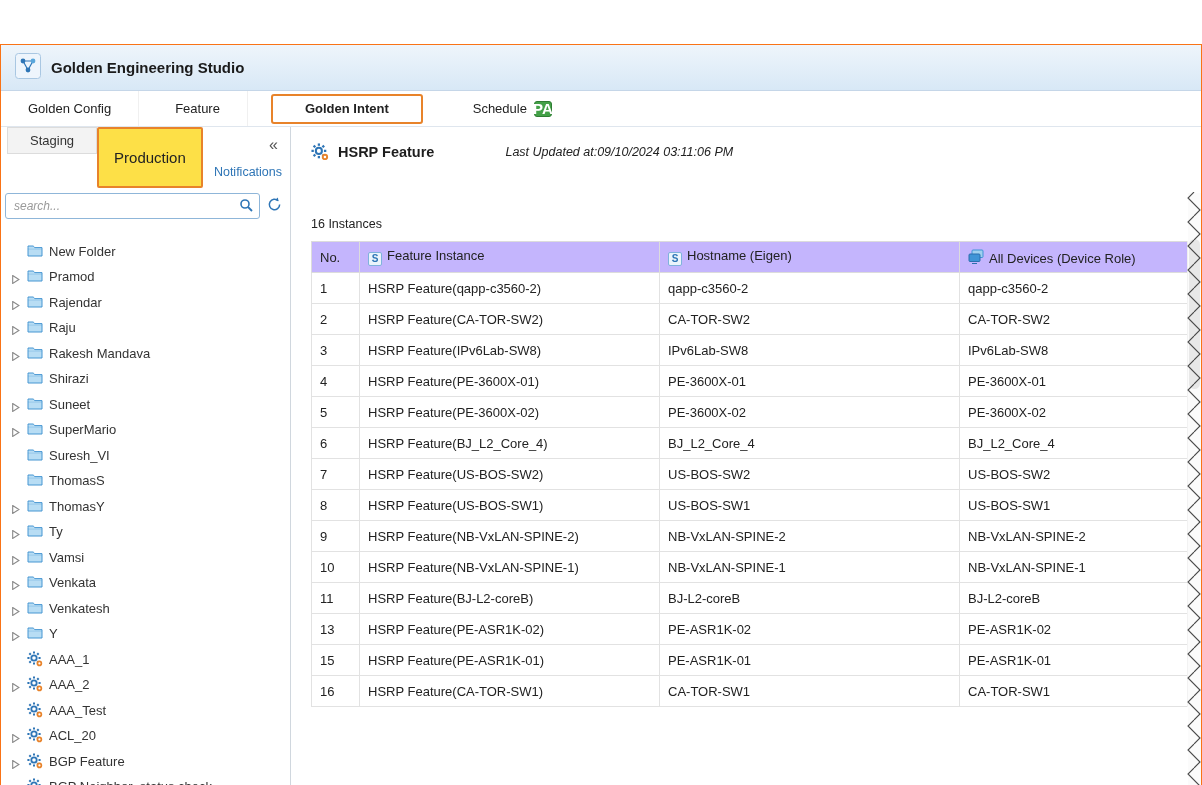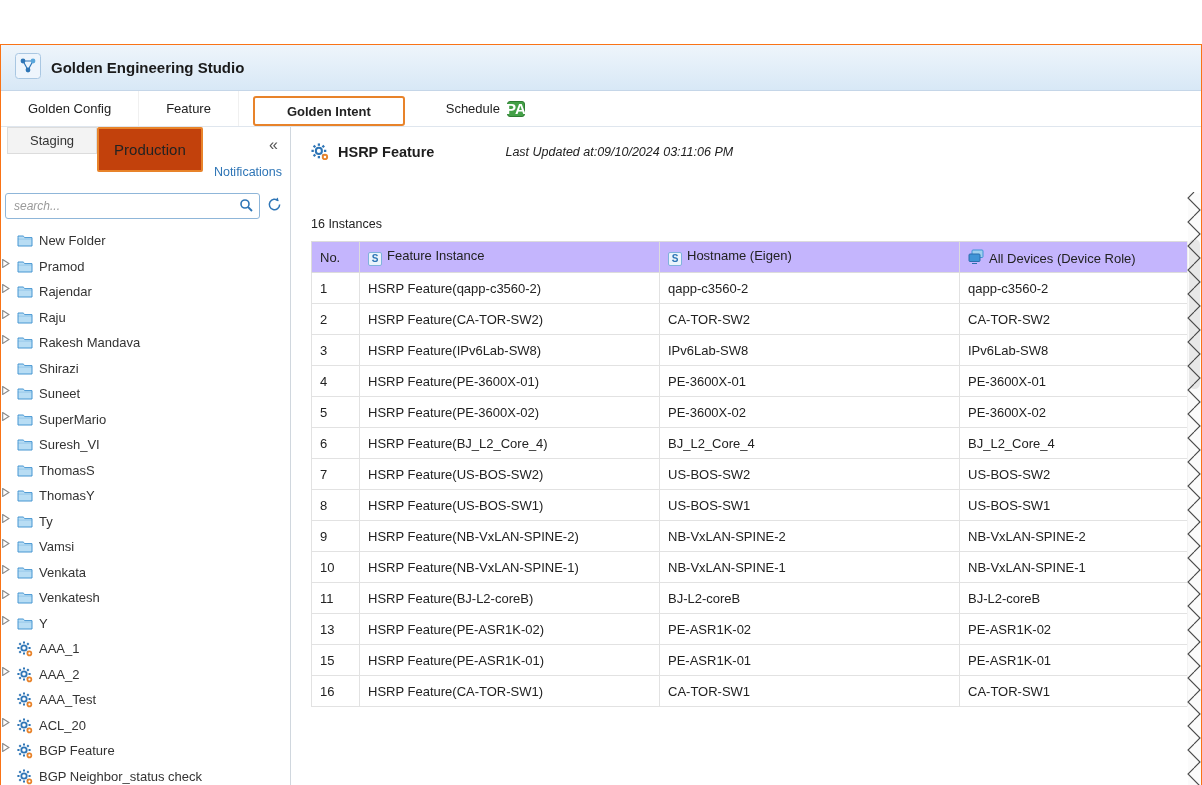--- a/index.html
+++ b/index.html
@@ -6,45 +6,45 @@
   html,body { width:1202px; height:785px; overflow:hidden; }
   body { font-family:"Liberation Sans", sans-serif; color:#222; background:#fff; }
   .window { width:1202px; height:785px; border:1px solid #f97316; position:relative; overflow:hidden; background:#fff;margin-top:44px; }
 
   
   .titlebar { height:46px; background:linear-gradient(#eef5fb,#d8e8f6); border-bottom:1px solid #c5d6e8;
               display:flex; align-items:center; padding:0 14px; gap:10px; }
   .app-title { font-size:15px; font-weight:bold; color:#1b1b1b; }
 
   
-  .navtabs { height:36px; display:flex; align-items:flex-end; background:#fff; border-bottom:1px solid #dfe6ee; }
+  .navtabs { height:36px; display:flex; align-items:center; background:#fff; border-bottom:1px solid #dfe6ee;gap:9px; }
   .navtab { font-size:13px; color:#222; padding:0 27px; height:100%; display:flex; align-items:center;
             border-right:1px solid #f0f0f0; cursor:default; }
   .navtab.active { border:2px solid #e8832a; border-radius:3px; height:30px; margin:0 14px; padding:0 32px; font-weight:bold; }
   .badge { margin-left:7px; width:18px; height:16px; background:#43a047; border:1px solid #2e7d32; color:#fff;
            font-size:15px; font-weight:bold; display:inline-flex; align-items:center; justify-content:center; border-radius:3px; }
 
   
   .content { display:flex; height:703px; }
 
   
   .sidebar { width:290px; border-right:1px solid #d0d7de; display:flex; flex-direction:column; position:relative; background:#fff; }
   .sbtabs { height:38px; display:flex; align-items:flex-start; padding:0 6px; position:relative; }
   .stab { font-size:13px; color:#333; background:#f3f3f3; border:1px solid #dcdcdc; padding:5px 22px; }
-  .ptab { font-size:15px; color:#222; background:#c2410c; border:2px solid #e8832a; border-radius:2px; padding:12px 15px; }
+  .ptab { font-size:15px; color:#222; background:#fde047; border:2px solid #e8832a; border-radius:2px; padding:20px 15px; }
   .collapse { position:absolute; right:12px; top:9px; font-size:16px; color:#555; cursor:default; }
   .notif { height:22px; text-align:right; padding-right:8px; font-size:12.5px; color:#2e75b6; cursor:pointer; }
   .searchrow { display:flex; align-items:center; padding:5px 8px 5px 4px; gap:7px; height:38px; }
   .searchwrap { flex:1; position:relative; }
   .searchwrap input { width:100%; height:26px; border:1px solid #8fb6d9; border-radius:3px; padding:0 28px 0 8px;
                       font-size:12px; font-family:"Liberation Sans",sans-serif; outline:none; color:#b91c1c; }
   .searchwrap input::placeholder { color:#9a9a9a; font-style:italic; }
   .mag { position:absolute; right:6px; top:5px; }
   .tree { flex:1; overflow:hidden; padding-top:8px; }
-  .ti { height:25.5px; display:flex; align-items:flex-start; gap:6px; font-size:13px; color:#333; cursor:default; }
+  .ti { height:25.5px; display:flex; align-items:flex-end; padding-left:10px; gap:6px; font-size:13px; color:#333; cursor:default; }
   .ti .arr { width:10px; flex:0 0 10px; display:flex; align-items:center; }
   .ti.selected { background:#cfe4f6; border:2px solid #e8832a; margin-right:18px; border-radius:2px; }
   .ico16 { width:16px; height:16px; flex:0 0 16px; }
 
   
   .main { flex:1; position:relative; background:#fff; }
   .mainhead { display:flex; align-items:center; gap:9px; padding:16px 0 0 20px; }
   .mtitle { font-size:14.5px; font-weight:bold; color:#1d1d1d; }
   .lastupd { font-size:12.5px; font-style:italic; margin-left:62px; color:#222; }
   .instances { margin:56px 0 10px 20px; font-size:12.5px; color:#222; }

